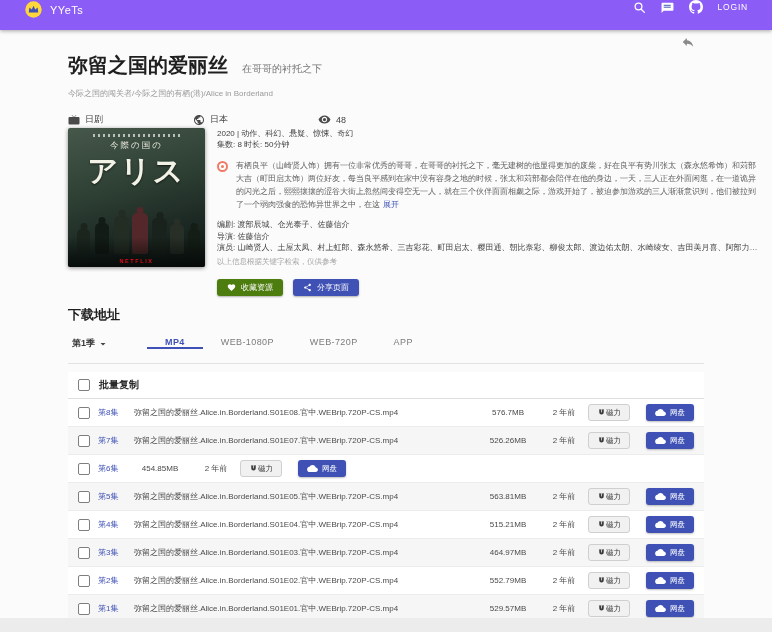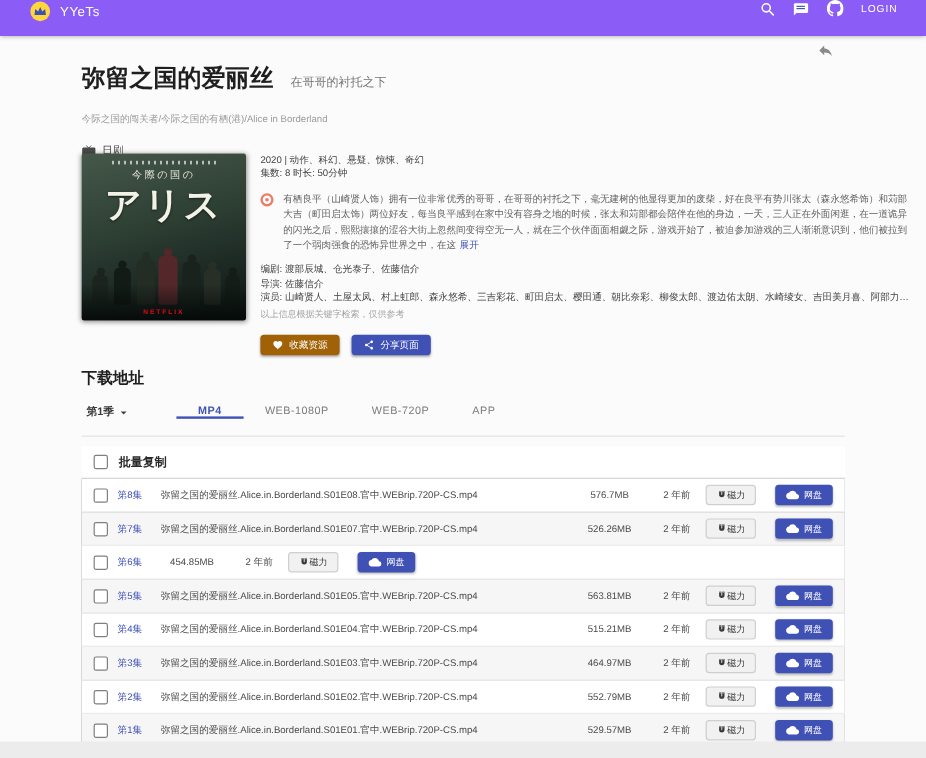--- a/index.html
+++ b/index.html
@@ -22,22 +22,22 @@
   .appbar-right{margin-left:auto;display:flex;align-items:center;gap:15px;}
   .iconbtn{display:flex;align-items:center;justify-content:center;cursor:pointer;}
   .login{color:#fff;font-size:8.5px;font-weight:400;letter-spacing:.8px;cursor:pointer;}
   
   .back{position:absolute;top:35px;left:681px;cursor:pointer;}
   
   .hero{position:absolute;left:68px;top:52px;width:660px;}
   .title-row{display:flex;align-items:baseline;gap:14px;}
   .title{font-size:20px;font-weight:600;color:#1f1f1f;}
   .title-jp{font-size:10px;color:#757575;}
-  .alias{margin-top:15px;font-size:8px;color:#9a9a9a;}
-  .meta-row{margin-top:14px;display:flex;align-items:flex-start;flex-direction:column;}
+  .alias{margin-top:9px;font-size:8px;color:#9a9a9a;}
+  .meta-row{margin-top:14px;display:flex;align-items:flex-end;}
   .meta-item{display:flex;align-items:center;gap:5px;width:125px;font-size:9px;color:#424242;}
   
   .media{position:absolute;left:68px;top:128px;display:flex;}
   .poster{
     width:137px;height:139px;position:relative;overflow:hidden;border-radius:2px;
     background:linear-gradient(165deg,#46584a 0%,#2c3d32 45%,#182420 78%,#0e1713 100%);
     box-shadow:0 1px 4px rgba(0,0,0,.45);flex:none;
   }
   .p-topline{position:absolute;top:6px;left:18%;width:64%;height:2.5px;opacity:.75;
     background:repeating-linear-gradient(90deg,rgba(255,255,255,.85) 0 2px,transparent 2px 5px);}
@@ -72,37 +72,37 @@
     border-radius:50%;background:#ef7b66;}
   .expand{color:#3f51b5;cursor:pointer;margin-left:3px;}
   .credits{margin-top:8px;}
   .credit-line{line-height:11.5px;white-space:nowrap;overflow:hidden;text-overflow:ellipsis;}
   .credit-label{color:#424242;}
   .disclaimer{margin-top:3px;font-size:7.5px;color:#a3a3a3;}
   .action-row{margin-top:12px;display:flex;gap:10px;}
   .btn{display:inline-flex;align-items:center;gap:5px;height:17px;padding:0 10px;
     border-radius:3px;font-size:8px;color:#fff;cursor:pointer;
     box-shadow:0 1px 2px rgba(0,0,0,.3);}
-  .btn-fav{background:#a16207;justify-content:space-between;}
+  .btn-fav{background:#4d7c0f;justify-content:space-between;}
   .btn-share{background:#3f51b5;}
   
   .downloads{position:absolute;left:68px;top:306px;width:636px;}
   .dl-heading{font-size:13px;font-weight:600;color:#1f1f1f;}
   .tabbar{margin-top:13px;display:flex;align-items:flex-start;border-bottom:1px solid #e2e2e2;height:26px;}
   .season{display:flex;align-items:center;gap:2px;font-size:9px;font-weight:600;
     color:#3a3a3a;margin-right:34px;cursor:pointer;padding:0 4px;}
   .tab{display:flex;align-items:center;padding:0 18px;font-size:9px;color:#7b7b7b;
     letter-spacing:.4px;cursor:pointer;border-bottom:2px solid transparent;box-sizing:border-box;}
   .tab.active{color:#3f51b5;font-weight:700;border-bottom-color:#3f51b5;}
   .batch-row{margin-top:8px;display:flex;align-items:center;gap:9px;height:26px;
     padding:0 10px;border-bottom:1px solid #dedede;background:#fff;}
   .batch-label{font-size:10px;font-weight:700;color:#2a2a2a;}
   .checkbox{width:10px;height:10px;border:1.5px solid #7f7f7f;border-radius:2px;
     background:#fff;flex:none;cursor:pointer;}
-  .table{background:#737373;}
+  .table{background:#d946ef;}
   .row{display:flex;align-items:center;height:27px;padding:0 10px;
     border-bottom:1px solid #ececec;font-size:8px;background:#fff;}
   .row.stripe{background:#f6f6f7;}
   .ep{width:30px;margin-left:8px;color:#3f51b5;cursor:pointer;flex:none;}
   .file{flex:1;margin-left:6px;color:#4a4a4a;white-space:nowrap;overflow:hidden;text-overflow:ellipsis;}
   .size{width:64px;text-align:center;color:#4a4a4a;flex:none;}
   .age{width:48px;text-align:center;color:#4a4a4a;flex:none;}
   .btn-magnet{display:flex;align-items:center;gap:0;height:15px;padding:0 8px;
     background:#f1f1f1;border:1px solid #cfcfcf;border-radius:3px;font-size:7.5px;
     color:#333;cursor:pointer;flex:none;}

